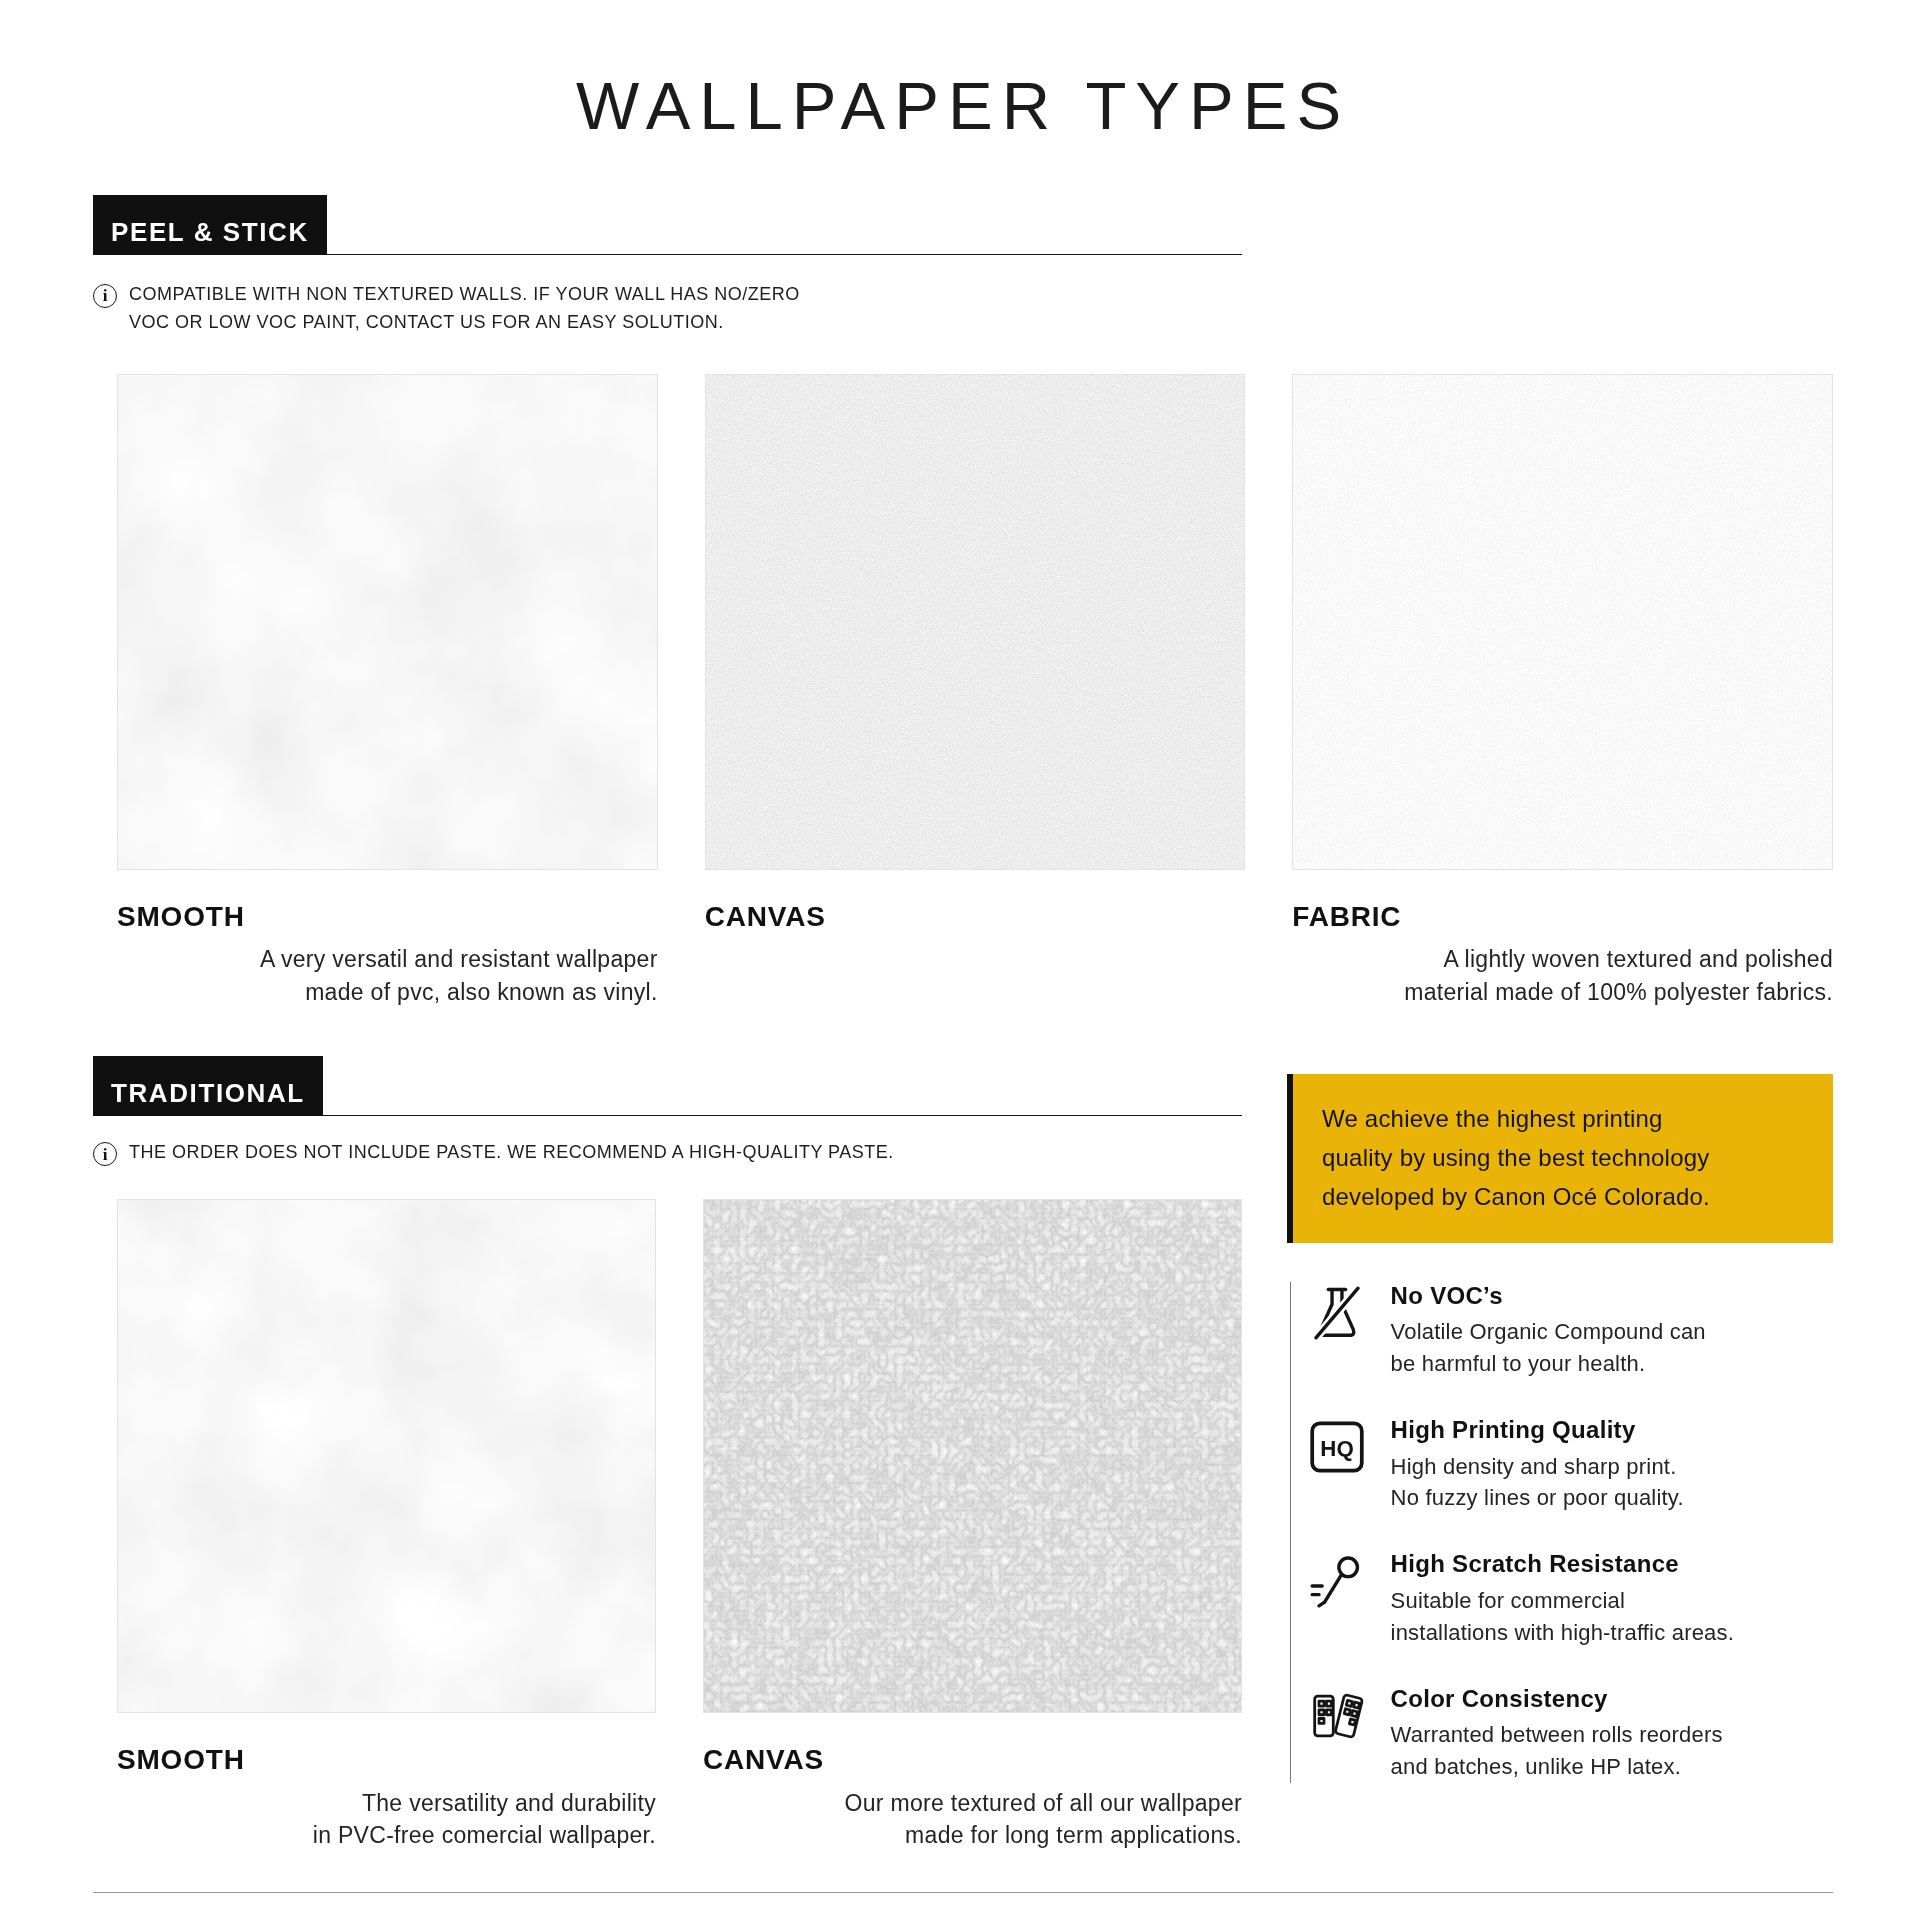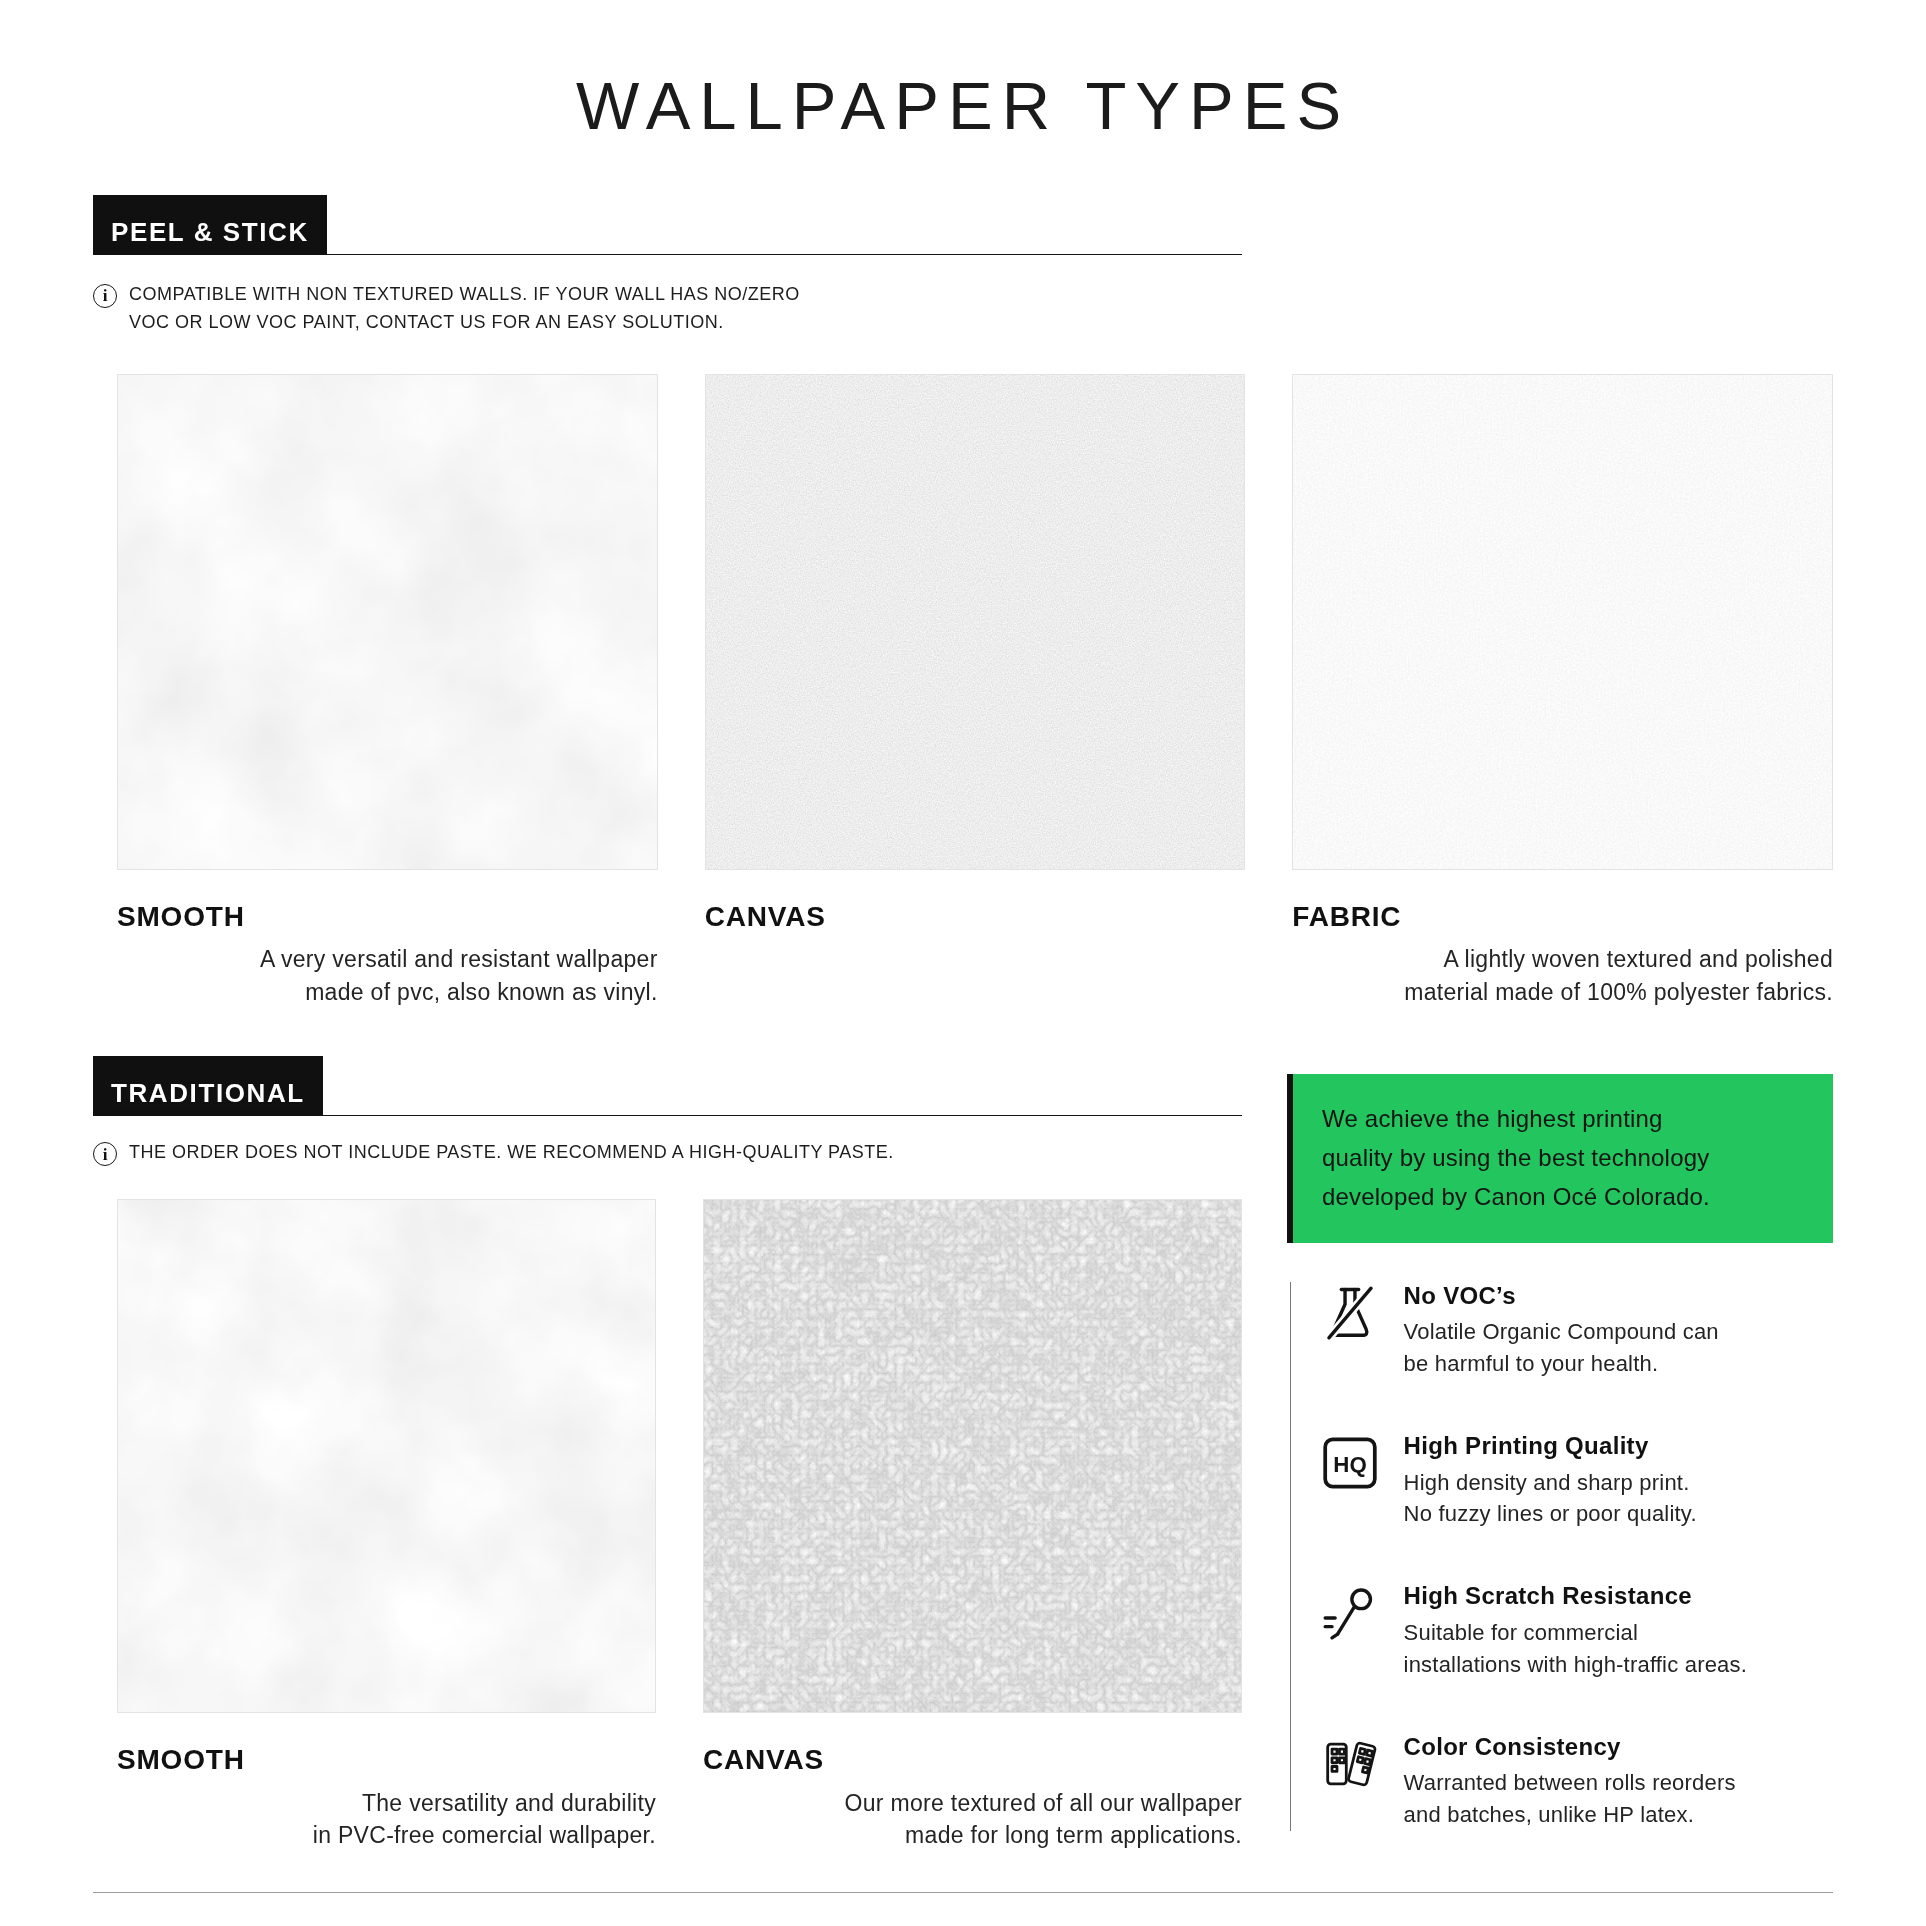--- a/index.html
+++ b/index.html
@@ -59,34 +59,34 @@
 
   .bottom { display: flex; gap: 45px; margin-top: 48px; align-items: flex-start; }
   .left-col { width: 1149px; flex-shrink: 0; }
   .left-col .section-header { width: 100%; text-decoration: underline; }
   .left-col .note { margin-top: 23px; }
   .left-col .cards { margin-top: 32px; }
   .right-col { flex: 1; min-width: 0; }
 
   .highlight {
     margin-top: 18px;
-    background: #22c55e;
+    background: #eab308;
     border-left: 6.4px solid #111;
     padding: 26px 29px;
   }
   .highlight p {
     margin: 0; font-size: 24px; line-height: 1.62;
     letter-spacing: 0.2px; color: #141414;
   }
 
   .features {
     margin-top: 39px; margin-left: 2.6px;
     border-left: 1.3px solid #777;
-    padding-left: 28px;
-    display: flex; flex-direction: column; gap: 52px;
+    padding-left: 15px;
+    display: flex; flex-direction: column; gap: 36px;
   }
   .feature { display: flex; gap: 23px; align-items: flex-start; }
   .f-icon { width: 62px; height: 62px; flex-shrink: 0; }
   .f-icon svg { width: 100%; height: 100%; display: block; }
   .f-title { font-size: 24px; font-weight: 700; letter-spacing: 0.3px; }
   .f-desc { margin: 6.4px 0 0 0; font-size: 22px; line-height: 1.45; letter-spacing: 0.2px; color: #242424; }
 
   .footer-rule { margin-top: 40px; border-top: 1.3px solid #9a9a9a; height: 0; }
 
   .svg-defs { position: absolute; width: 0; height: 0; overflow: hidden; }

